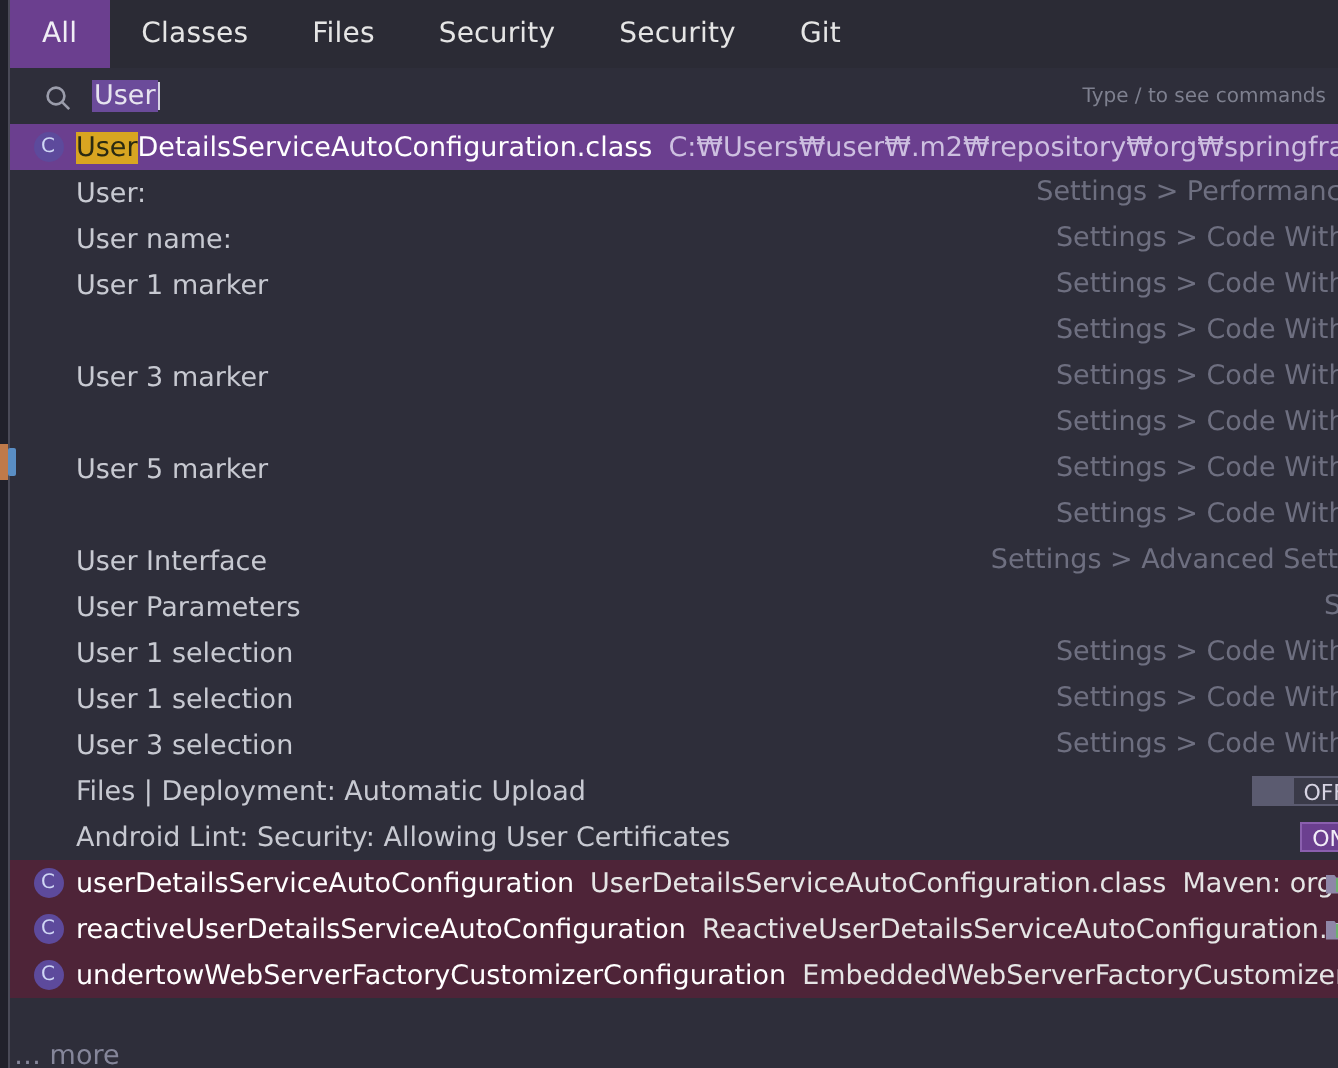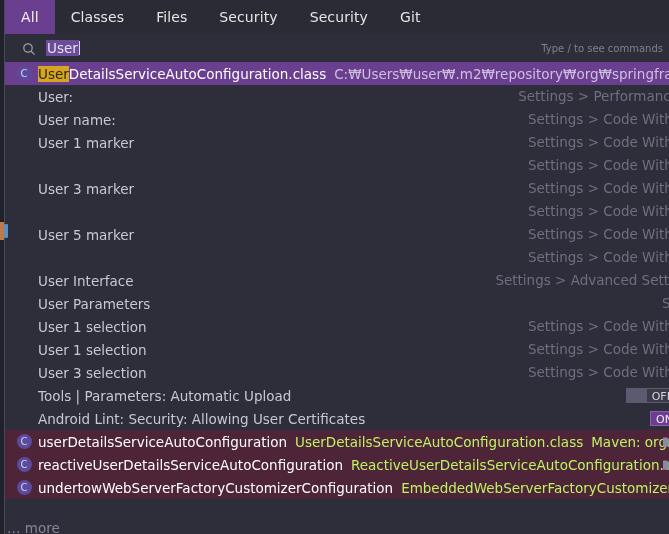--- a/index.html
+++ b/index.html
@@ -183,21 +183,21 @@
     font-family: "DejaVu Sans", sans-serif;
   }
 
   .hl {
     background: #d8a521;
     color: #2a2a12;
     padding: 0 0px;
   }
   .pri { color: #ffffff; }
   .sec {
-    color: #bef264;
+    color: #e5e5e5;
     margin-left: 0px;
   }
   .sec-on-sel { color: #cdbfe0; }
   .sec-gap { margin-left: 8px; }
   
   .settings-clip {
     position: absolute;
     right: -28px;
     top: 0;
     height: 23px;
@@ -354,21 +354,21 @@
     <div class="row">
       <span class="row-indent">User 1 selection</span>
       <span class="settings-clip">Settings &gt; Code With Me</span>
     </div>
     <div class="row">
       <span class="row-indent">User 3 selection</span>
       <span class="settings-clip">Settings &gt; Code With Me</span>
     </div>
 
     <div class="row">
-      <span class="row-indent">Tools | Parameters: Automatic Upload</span>
+      <span class="row-indent">Files | Deployment: Automatic Upload</span>
       <span class="toggle off">
         <span class="knob"></span>
         <span class="lbl">OFF</span>
       </span>
     </div>
     <div class="row">
       <span class="row-indent">Android Lint: Security: Allowing User Certificates</span>
       <span class="toggle on">
         <span class="lbl">ON</span>
       </span>

